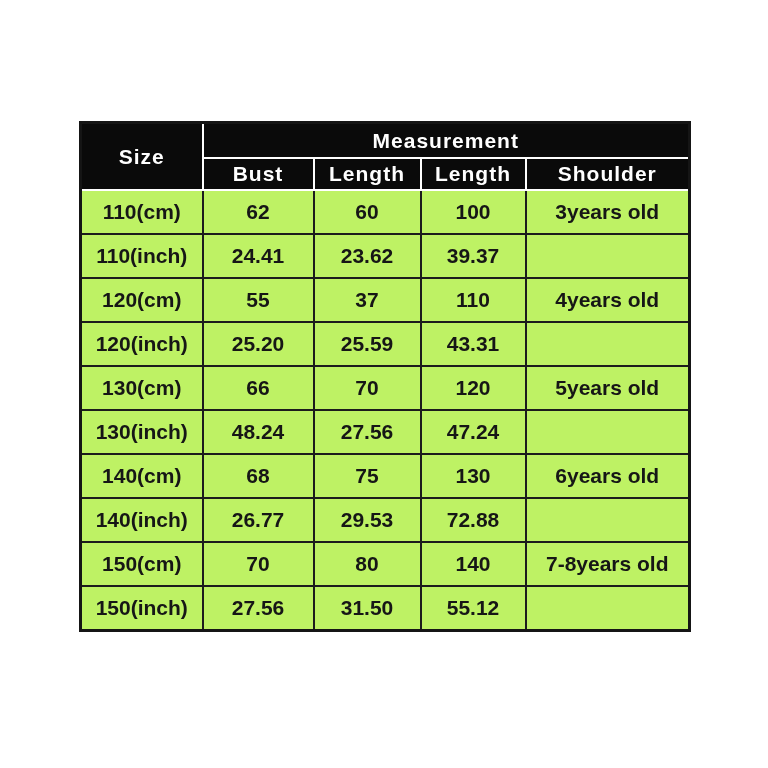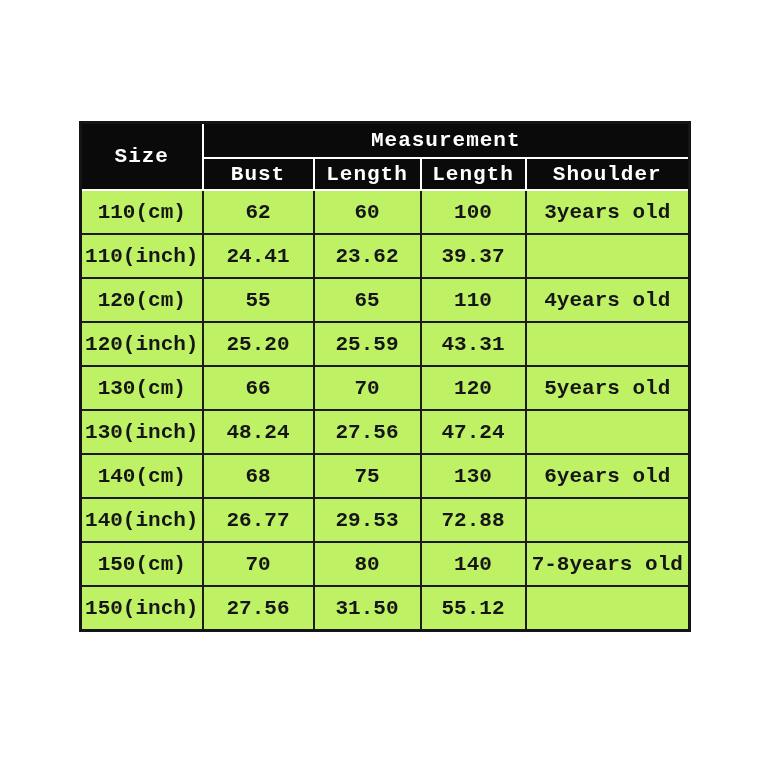--- a/index.html
+++ b/index.html
@@ -5,21 +5,21 @@
   html, body {
     margin: 0;
     padding: 0;
     background: #ffffff;
   }
   .canvas {
     position: relative;
     width: 768px;
     height: 768px;
     background: #ffffff;
-    font-family: Liberation Mono, monospace;
+    font-family: Liberation Sans, sans-serif;
   }
   table.size-table {
     position: absolute;
     left: 79px;
     top: 121px;
     width: 609px;
     border-collapse: collapse;
     table-layout: fixed;
     border: 3px solid #151515;
   }
@@ -84,21 +84,21 @@
         <tr>
           <td>110(inch)</td>
           <td>24.41</td>
           <td>23.62</td>
           <td>39.37</td>
           <td></td>
         </tr>
         <tr>
           <td>120(cm)</td>
           <td>55</td>
-          <td>65</td>
+          <td>37</td>
           <td>110</td>
           <td>4years old</td>
         </tr>
         <tr>
           <td>120(inch)</td>
           <td>25.20</td>
           <td>25.59</td>
           <td>43.31</td>
           <td></td>
         </tr>

